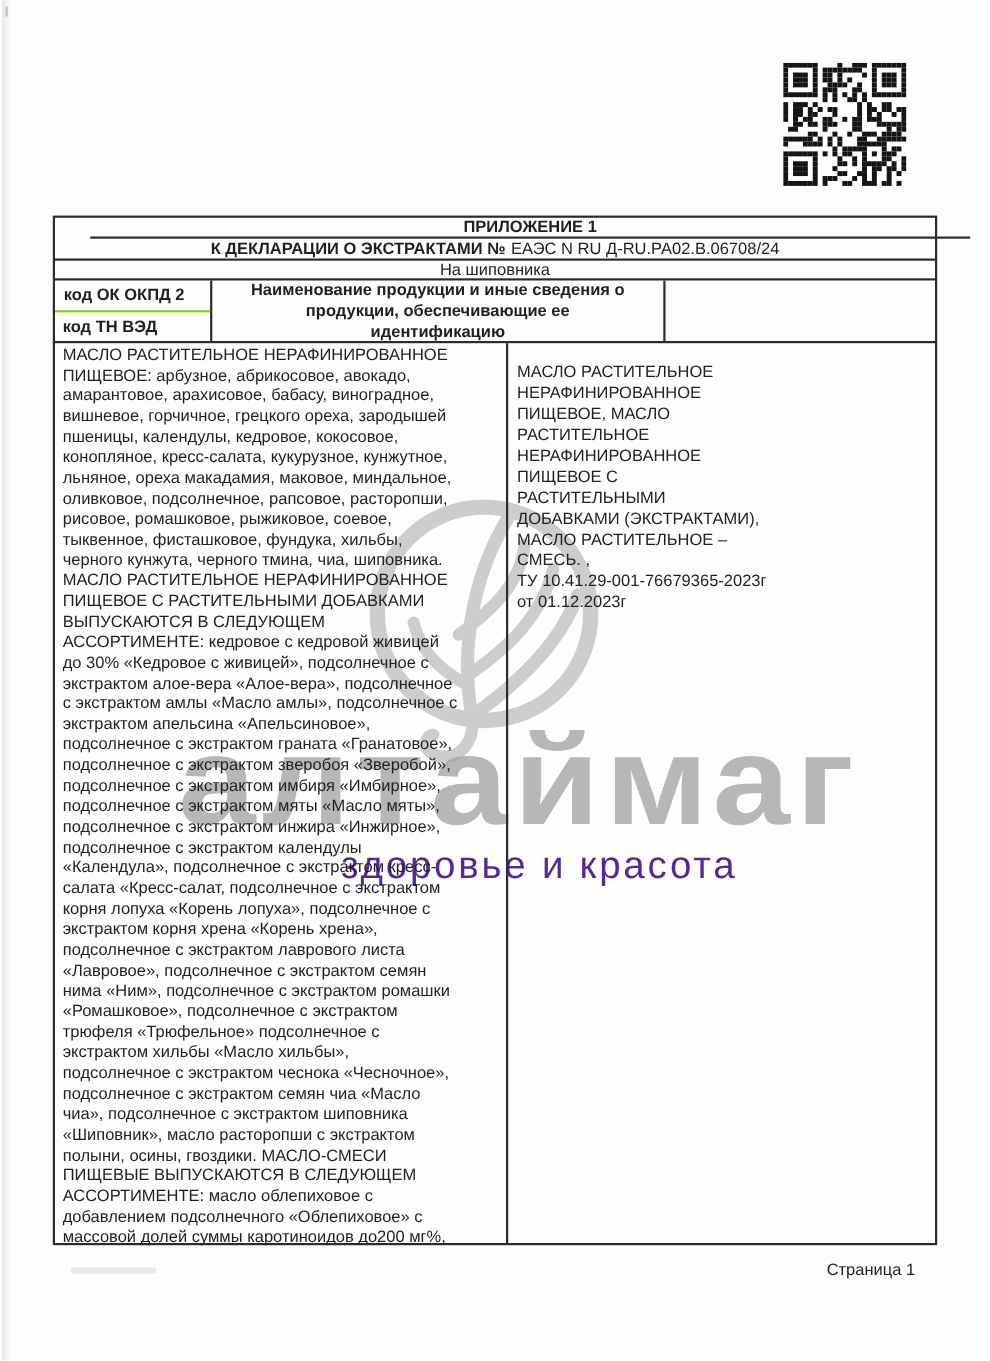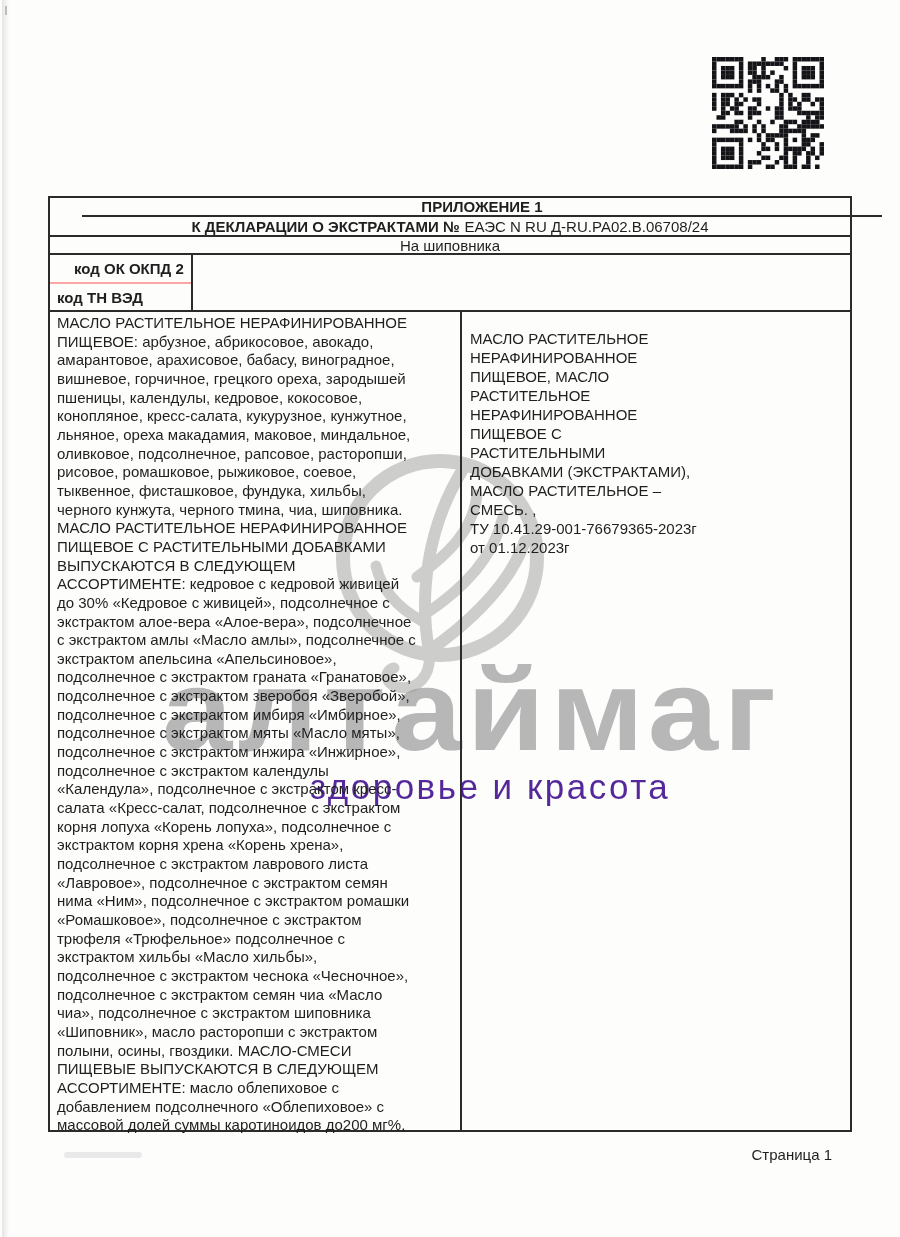--- a/index.html
+++ b/index.html
@@ -36,21 +36,21 @@
   .row-appendix{height:19px;font-weight:bold;margin-left:32px;}
   .row-declaration{height:20px;}
   .row-declaration .bold{font-weight:bold;}
   .row-declaration .num{margin-left:5px;}
   .row-subtitle{height:18px;}
   .row-header{height:57px;align-items:stretch;justify-content:flex-start;padding:0;}
   .row-body{height:818px;border-bottom:none;align-items:stretch;justify-content:flex-start;}
   .col1{width:143px;border-right:2px solid #2b2b2b;display:flex;flex-direction:column;}
   .col2{width:412px;border-right:2px solid #2b2b2b;}
   .col3{flex:1;}
-  .hdr-sub1{height:29px;border-bottom:2px solid #fca5a5;display:flex;align-items:center;padding-left:24px;font-weight:bold;}
+  .hdr-sub1{height:29px;border-bottom:2px solid #84cc16;display:flex;align-items:center;padding-left:8px;font-weight:bold;}
   .hdr-sub2{height:26px;display:flex;align-items:center;padding-left:7px;font-weight:bold;}
   .hdr-center{display:flex;align-items:center;justify-content:center;text-align:center;font-weight:bold;line-height:19px;}
   .pre{white-space:pre-line;}
   .okpd-cell{height:29px;border-bottom:2px solid #2b2b2b;display:flex;align-items:center;justify-content:center;}
   .tnved-cell{padding-top:3px;text-align:center;line-height:19.3px;}
   .desc-cell{padding:2px 2px 0 7px;line-height:18.65px;text-align:left;}
   .docs-cell{padding:17px 2px 0 8px;line-height:19px;text-align:left;}
   .page-num{position:absolute;right:68px;top:1146px;font-size:15px;z-index:1;}
 </style>
 </head>
@@ -408,20 +408,23 @@
 
     <div class="trow row-subtitle">
       <span>На шиповника</span>
     </div>
 
     <div class="trow row-header">
       <div class="col1">
         <div class="hdr-sub1">код ОК ОКПД 2</div>
         <div class="hdr-sub2">код ТН ВЭД</div>
       </div>
+      <div class="col2 hdr-center pre">Наименование продукции и иные сведения о
+продукции, обеспечивающие ее
+идентификацию</div>
     </div>
 
     <div class="trow row-body">
       <div class="col2 desc-cell pre">МАСЛО РАСТИТЕЛЬНОЕ НЕРАФИНИРОВАННОЕ
 ПИЩЕВОЕ: арбузное, абрикосовое, авокадо,
 амарантовое, арахисовое, бабасу, виноградное,
 вишневое, горчичное, грецкого ореха, зародышей
 пшеницы, календулы, кедровое, кокосовое,
 конопляное, кресс-салата, кукурузное, кунжутное,
 льняное, ореха макадамия, маковое, миндальное,

